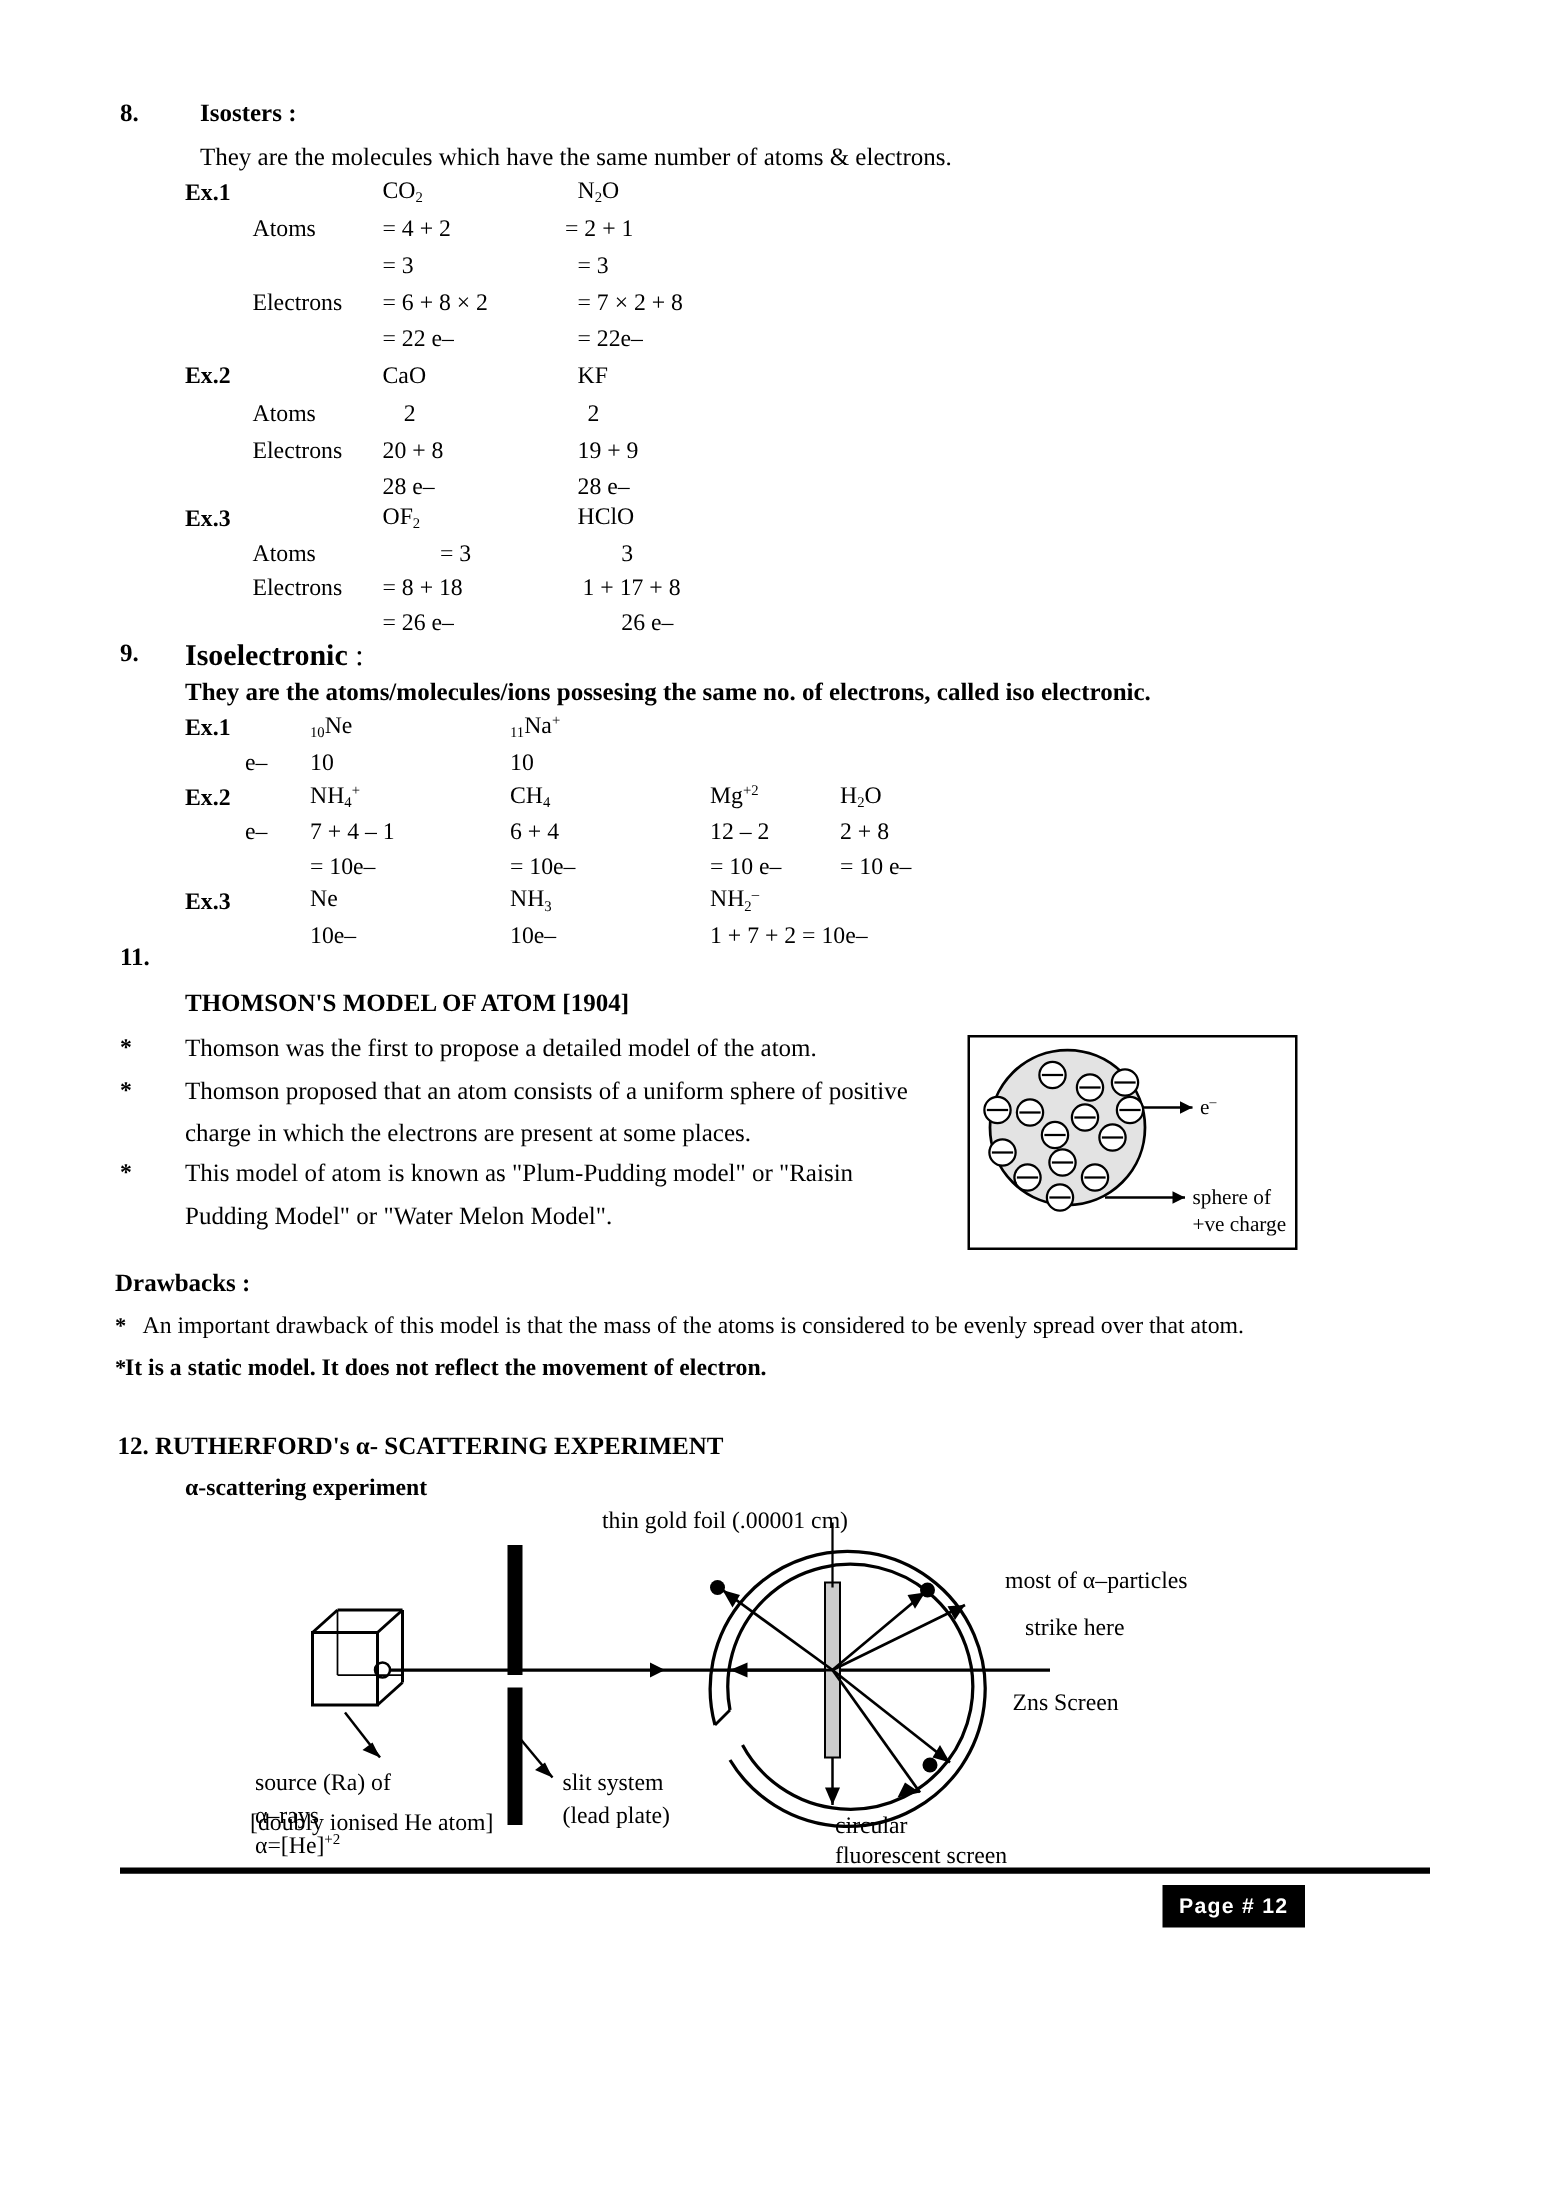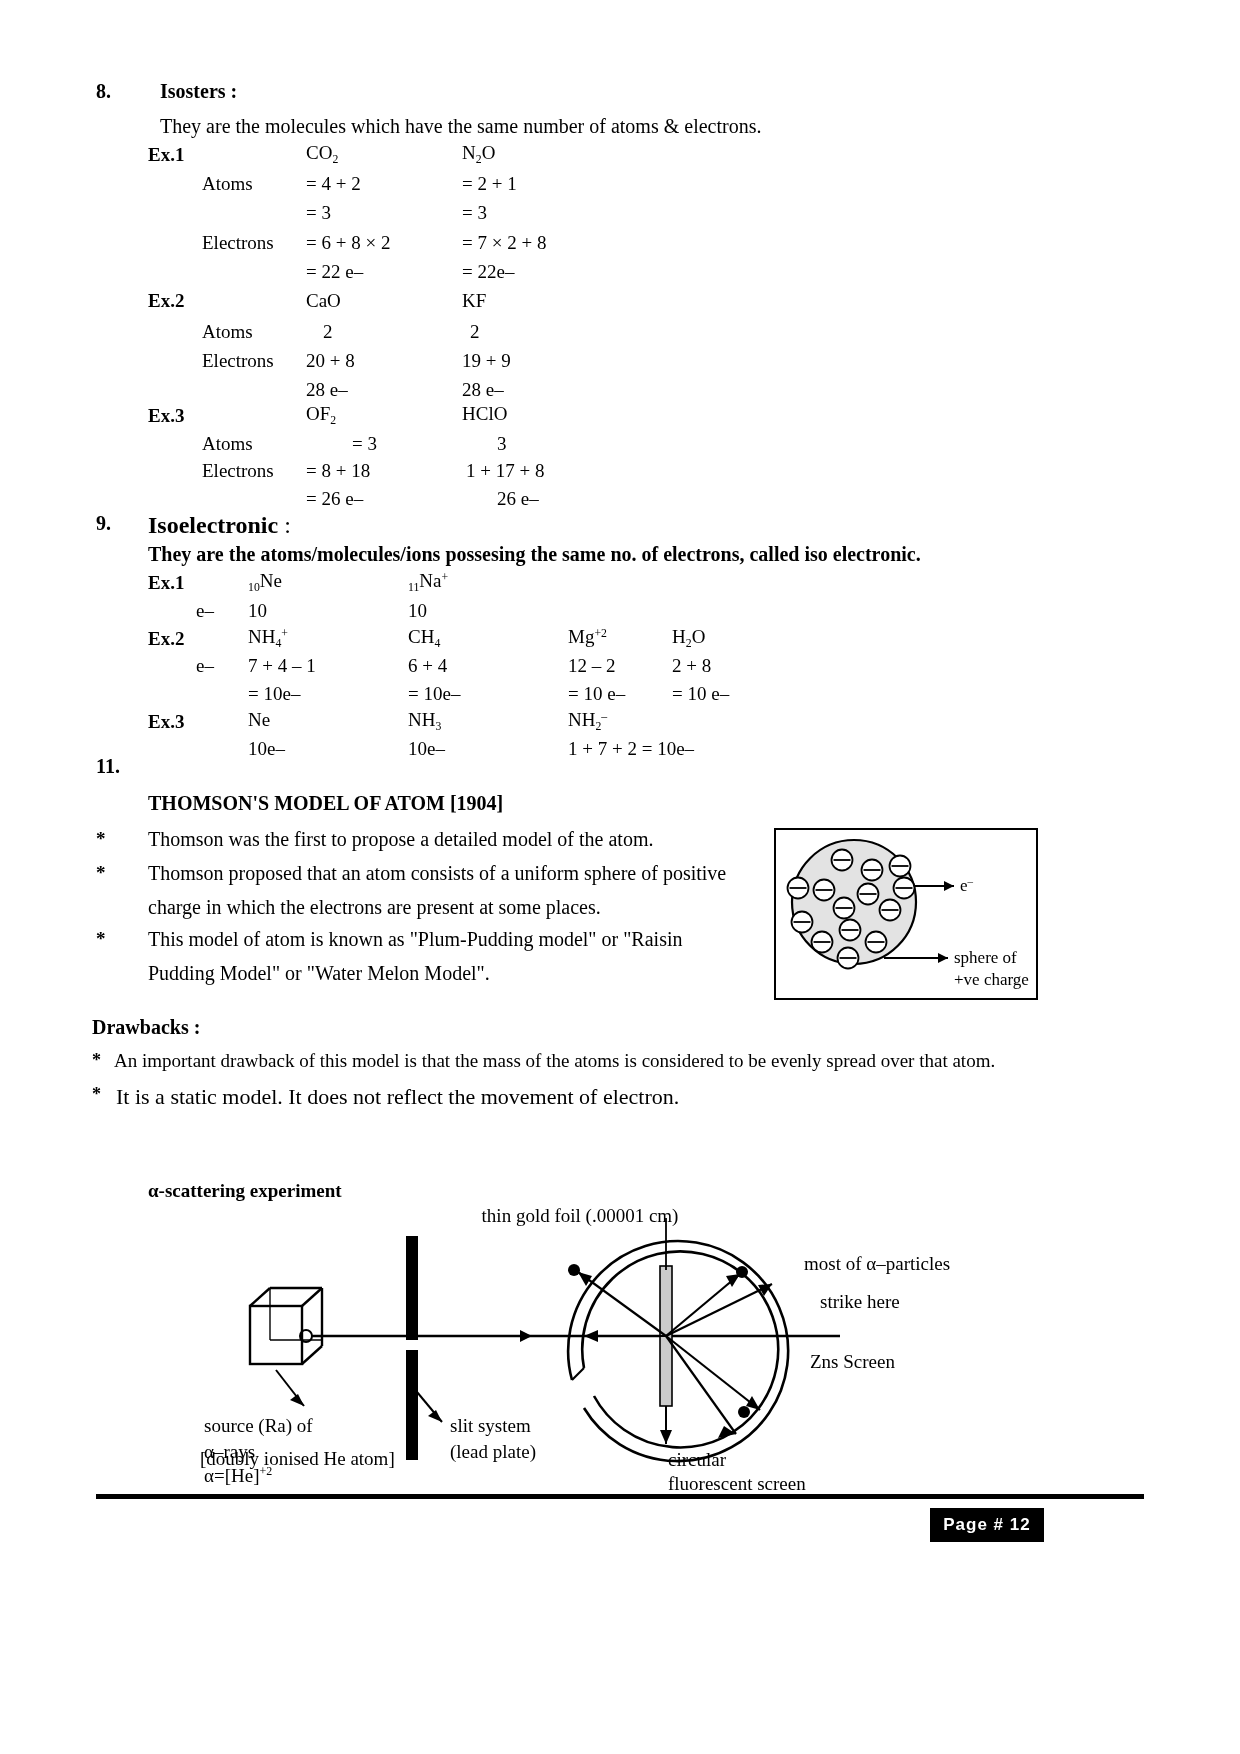--- a/index.html
+++ b/index.html
@@ -78,21 +78,21 @@
   <div class="abs body-txt" style="left:160px; top:115px;">They are the molecules which have the same number of atoms &amp; electrons.</div>
 
   <div class="abs ex-lbl" style="left:148px; top:144px;">Ex.1</div>
   <div class="abs cell" style="left:306px; top:142px;">
     <span>CO</span><sub>2</sub>
   </div>
   <div class="abs cell" style="left:462px; top:142px;">N<sub>2</sub>O</div>
 
   <div class="abs cell" style="left:202px; top:173px;">Atoms</div>
   <div class="abs cell" style="left:306px; top:173px;">= 4 + 2</div>
-  <div class="abs cell" style="left:462px; top:173px;text-align:center;">= 2 + 1</div>
+  <div class="abs cell" style="left:452px; top:173px;text-align:center;">= 2 + 1</div>
 
   <div class="abs cell" style="left:306px; top:202px;">= 3</div>
   <div class="abs cell" style="left:462px; top:202px;">= 3</div>
 
   <div class="abs cell" style="left:202px; top:232px;">Electrons</div>
   <div class="abs cell" style="left:306px; top:232px;">= 6 + 8 ×  2</div>
   <div class="abs cell" style="left:462px; top:232px;">= 7 ×  2 + 8</div>
 
   <div class="abs cell" style="left:306px; top:261px;">= 22 e–</div>
   <div class="abs cell" style="left:462px; top:261px;">= 22e–</div>
@@ -280,22 +280,28 @@
       <text x="178" y="155" font-family="Liberation Serif, serif" font-size="17">+ve charge</text>
     </svg>
   </div>
 
   <div class="abs bold" style="left:92px; top:1016px; font-size:20px;">Drawbacks :</div>
 
   <div class="abs bold" style="left:92px; top:1050px; font-size:18px;">*</div>
   <div class="abs" style="left:114px; top:1050px; font-size:19px;">An important drawback of this model is that the mass of the atoms is considered to be evenly spread over that atom.</div>
 
   <div class="abs bold" style="left:92px; top:1084px; font-size:18px;">*</div>
-  <div class="abs" style="left:116px; top:1084px; font-size:22px;">It is a static model. It does not reflect the movement of electron.</div>
-
+  <div class="abs" style="left:100px; top:1084px; font-size:19px;font-weight:bold;">It is a static model. It does not reflect the movement of electron.</div>
+
+  <div class="abs" style="left:94px; top:1146px; font-size:20px; font-weight:bold;">
+    <span>12.</span>
+    <span>RUTHERFORD's</span>
+    <span>α-</span>
+    <span>SCATTERING   EXPERIMENT</span>
+  </div>
   <div class="abs" style="left:148px; top:1180px; font-size:19px; font-weight:bold;">α-scattering experiment</div>
 
   <div class="abs" style="left:180px; top:1200px;">
     <svg width="800" height="290" viewBox="0 0 800 290">
 
       <text x="400" y="22" font-family="Liberation Serif, serif" font-size="19" text-anchor="middle">thin gold foil (.00001 cm)</text>
 
       <g stroke="#000" stroke-width="2.4" fill="none">
         <rect x="70" y="106" width="52" height="58"></rect>
         <line x1="70" y1="106" x2="90" y2="88"></line>

